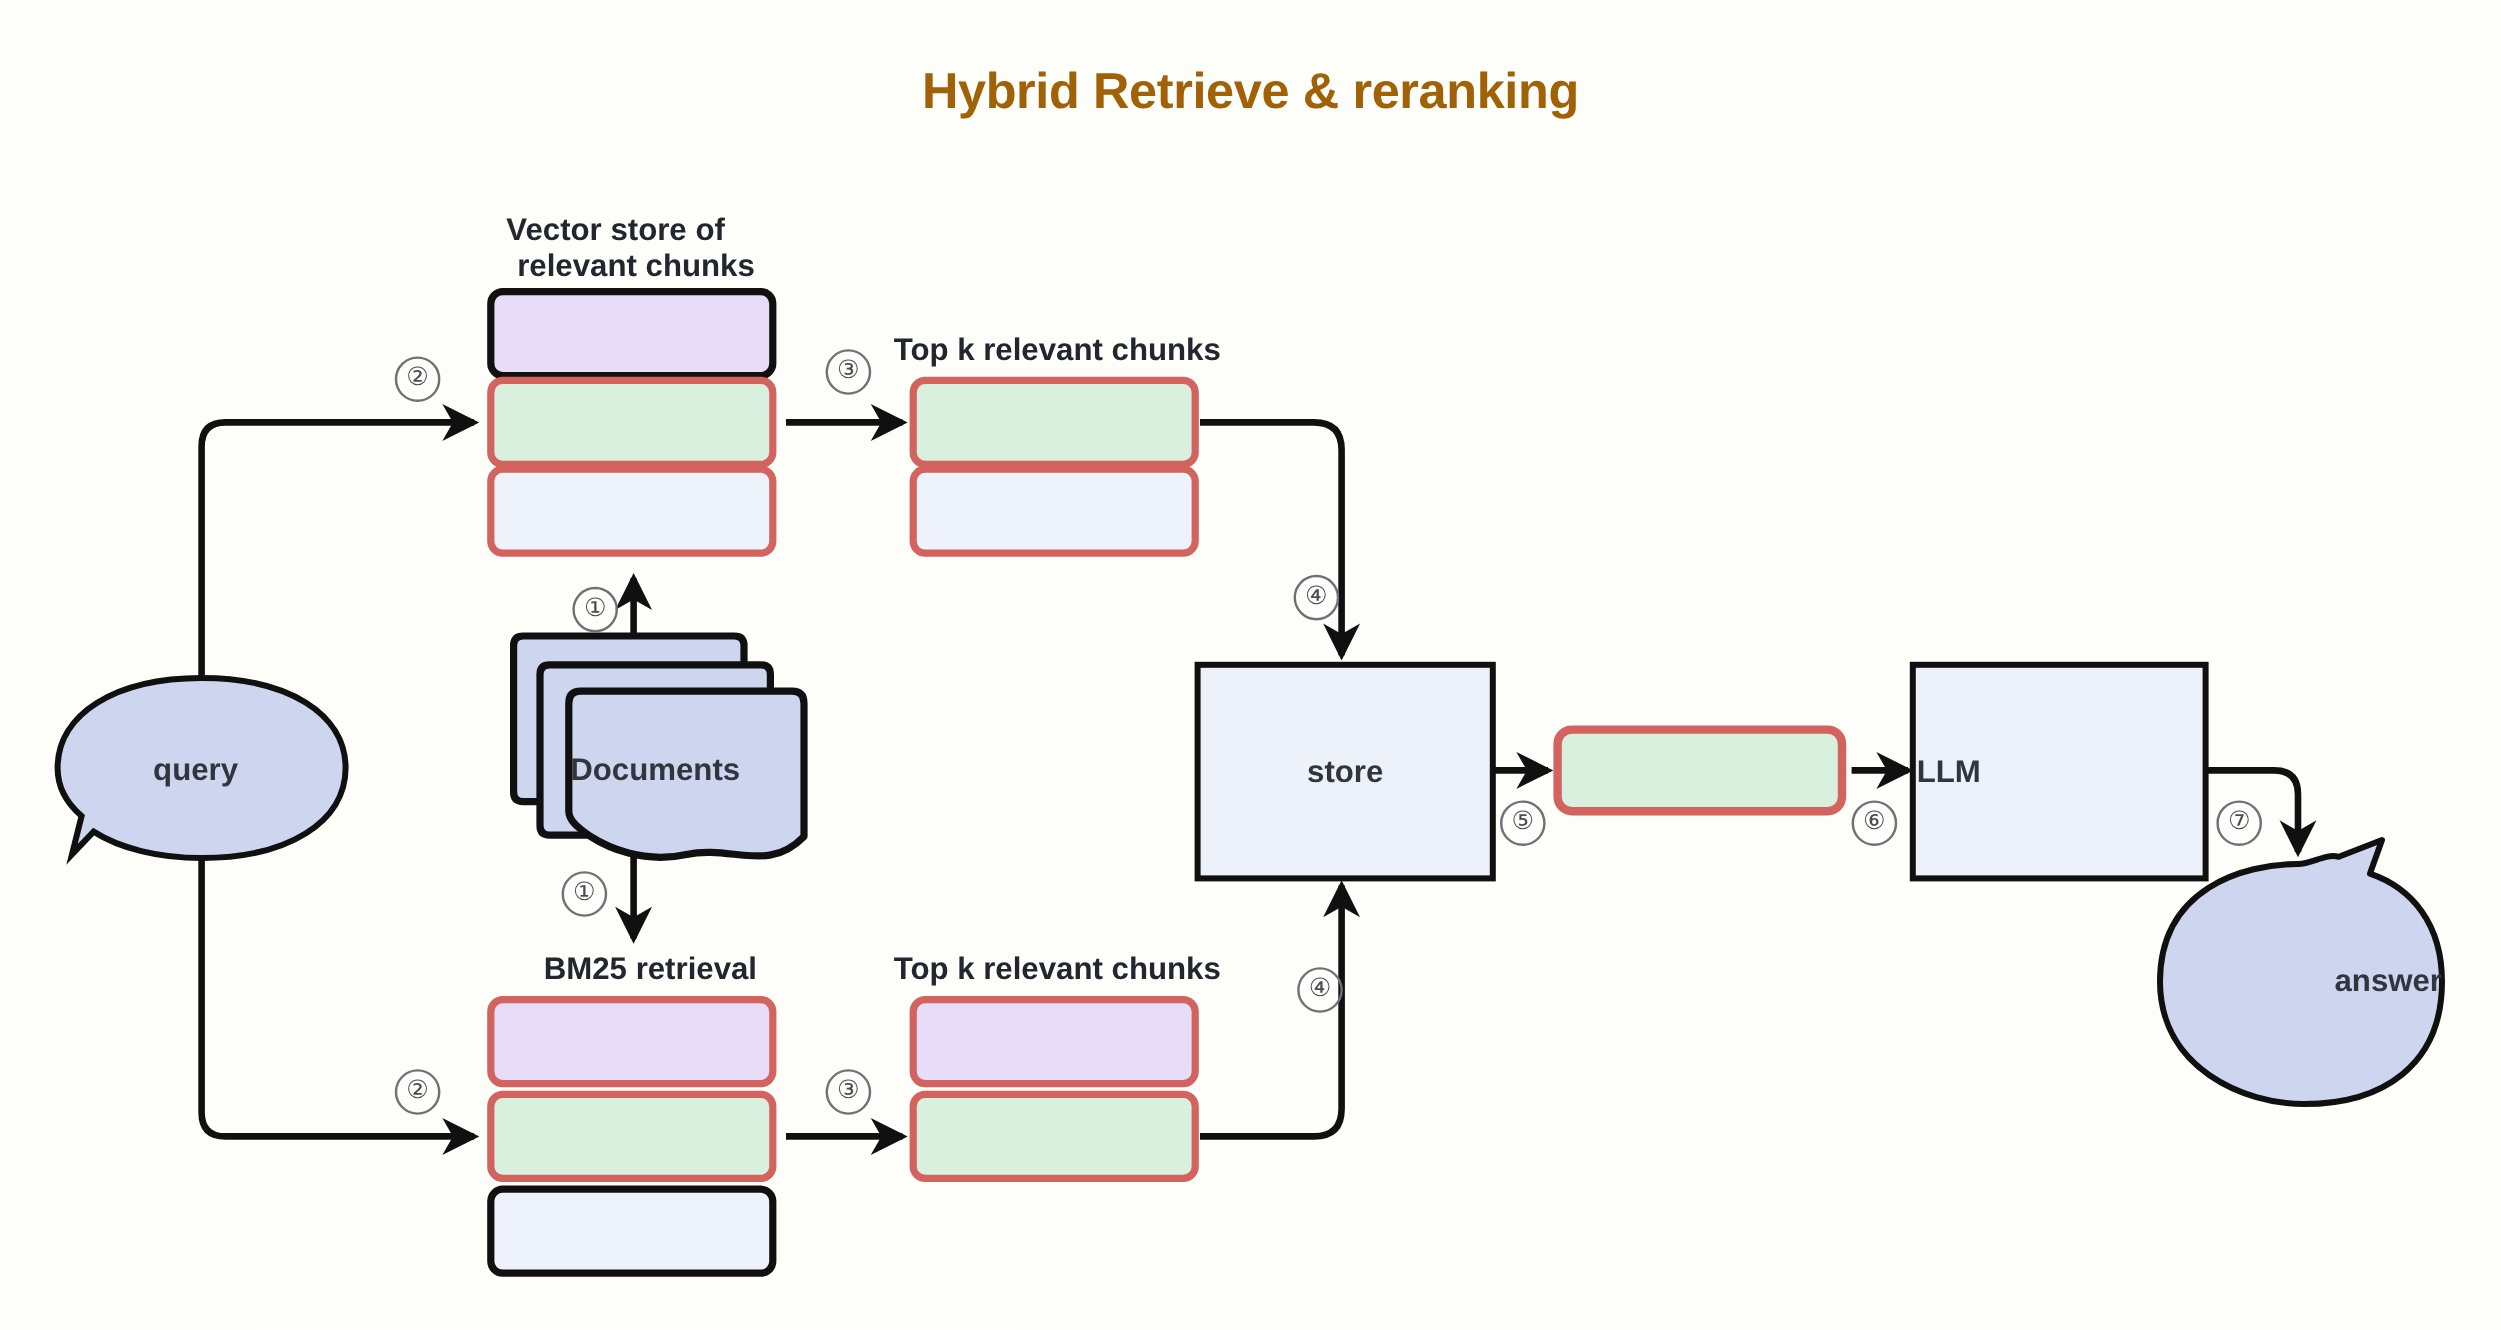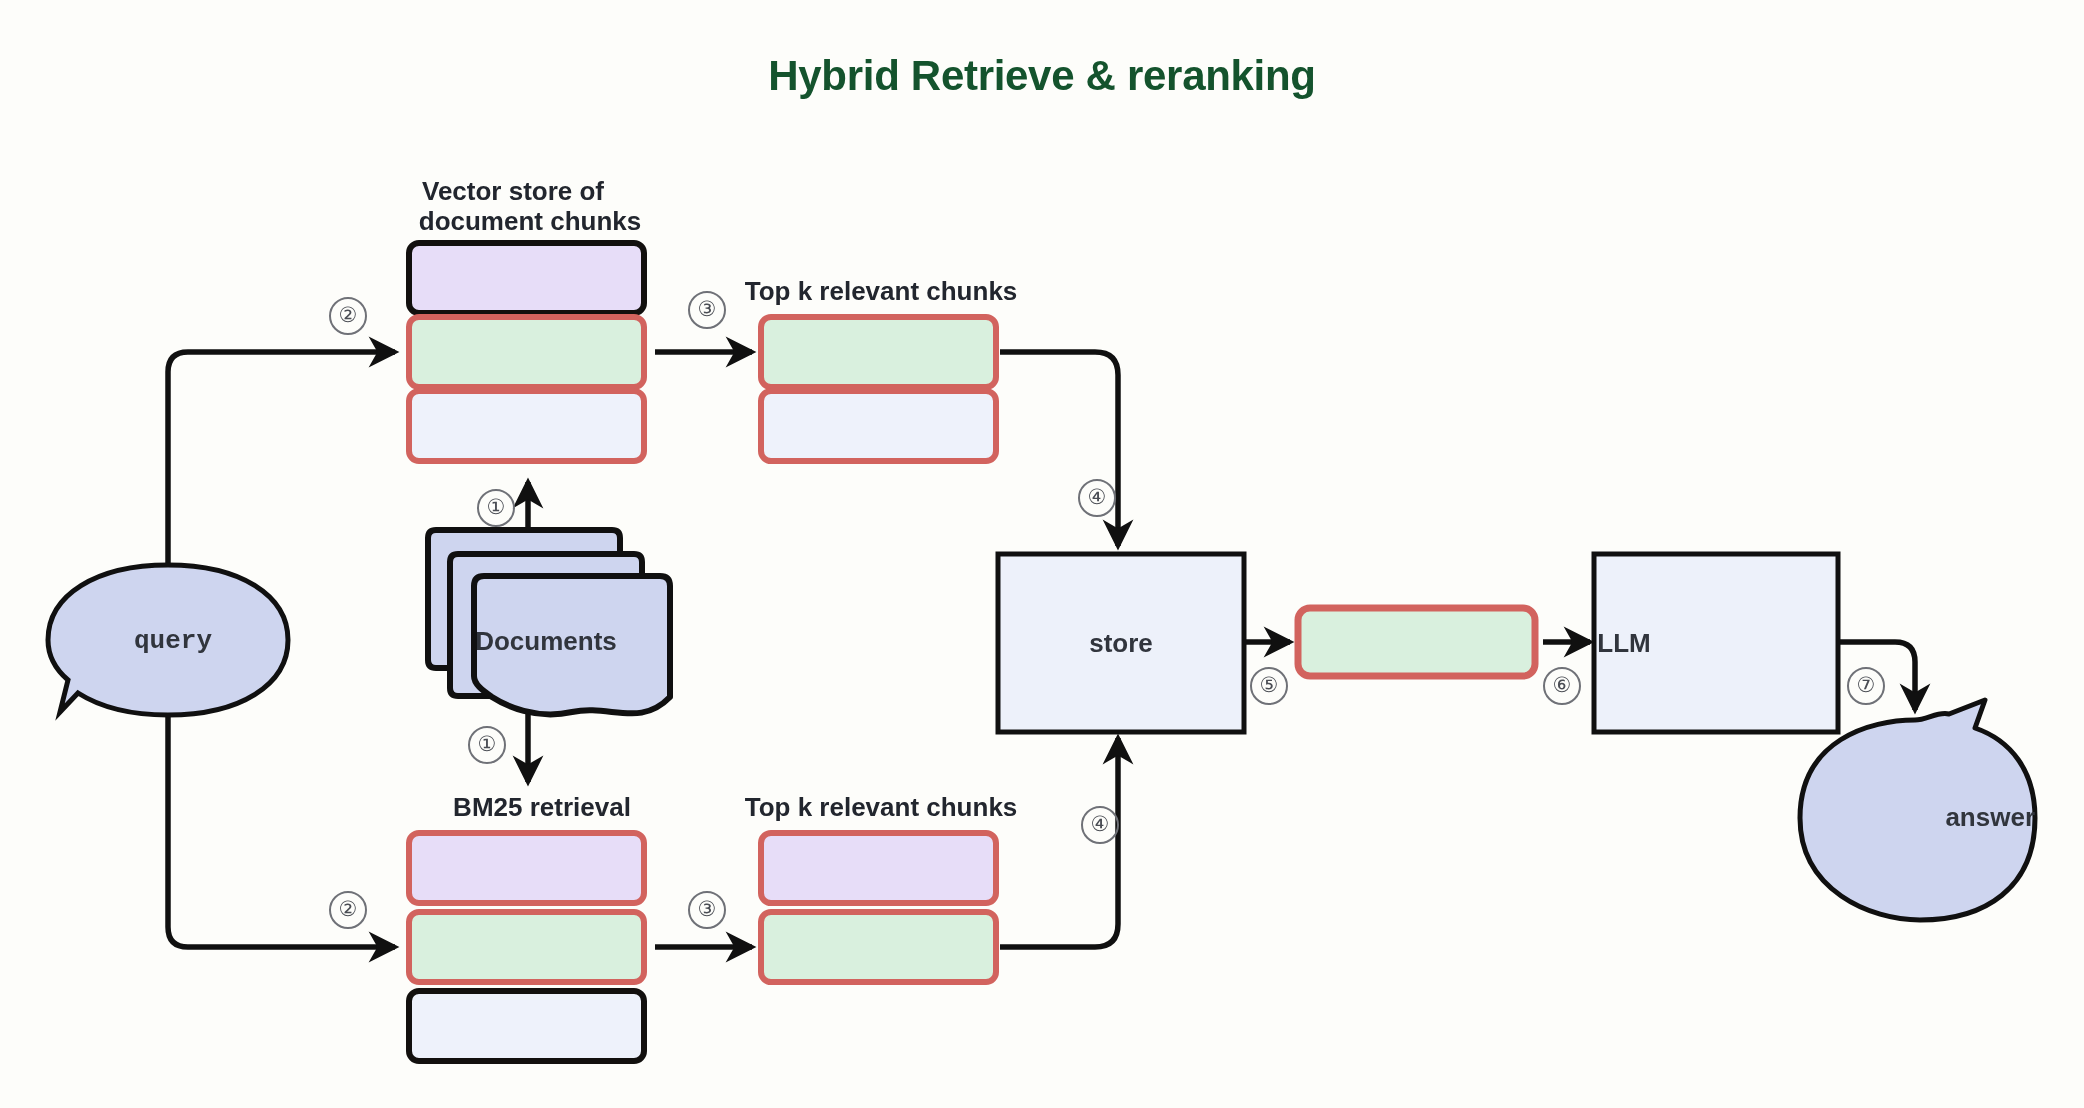--- a/index.html
+++ b/index.html
@@ -30,21 +30,21 @@
     color: #2b2f38;
     white-space: pre;
     text-align: center;
   }
   #title {
     left: 0;
     top: 52px;
     width: 2084px;
     font-size: 42px;
     letter-spacing: -0.3px;
-    color: #14532d;
+    color: #a16207;
   }
   .section-title {
     font-size: 26px;
     line-height: 42px;
     color: #22262e;
   }
   .node-text {
     font-size: 26px;
     color: #31353d;
   }
@@ -160,29 +160,29 @@
       <rect x="761" y="833" width="235" height="70" rx="10" ry="10" fill="#e7ddf8" stroke="#d2635e" stroke-width="6"></rect>
       <rect x="761" y="912" width="235" height="70" rx="10" ry="10" fill="#d9f0de" stroke="#d2635e" stroke-width="6"></rect>
     </g>
 
     <rect x="1298" y="608" width="237" height="68" rx="12" ry="12" fill="#d9f0de" stroke="#d2635e" stroke-width="7"></rect>
   </svg>
 
   <div class="lbl" id="title">Hybrid Retrieve &amp; reranking</div>
 
   <div class="lbl section-title" style="left:323px; top:158px; width:380px;margin-top:12px;">Vector store of</div>
-  <div class="lbl section-title" style="left:340px; top:200px; width:380px;">document chunks</div>
+  <div class="lbl section-title" style="left:340px; top:200px; width:380px;">relevant chunks</div>
 
   <div class="lbl section-title" style="left:686px; top:270px; width:390px;">Top k relevant chunks</div>
 
   <div class="lbl section-title" style="left:352px; top:786px; width:380px;">BM25 retrieval</div>
 
   <div class="lbl section-title" style="left:686px; top:786px; width:390px;">Top k relevant chunks</div>
 
-  <div class="lbl node-text" style="left:53px; top:626px; width:240px;font-family:Liberation Mono, monospace;">query</div>
+  <div class="lbl node-text" style="left:43px; top:626px; width:240px;">query</div>
   <div class="lbl node-text" style="left:448px; top:626px; width:196px;">Documents</div>
   <div class="lbl node-text" style="left:998px; top:628px; width:246px;">store</div>
   <div class="lbl node-text" style="left:1502px; top:628px; width:244px;">LLM</div>
   <div class="lbl node-text" style="left:1800px; top:802px; width:235px;text-align:right;">answer</div>
 
   <div class="circ-num" style="left:329px; top:297px;">②</div>
   <div class="circ-num" style="left:329px; top:891px;">②</div>
   <div class="circ-num" style="left:477px; top:489px;">①</div>
   <div class="circ-num" style="left:468px; top:726px;">①</div>
   <div class="circ-num" style="left:688px; top:291px;">③</div>

